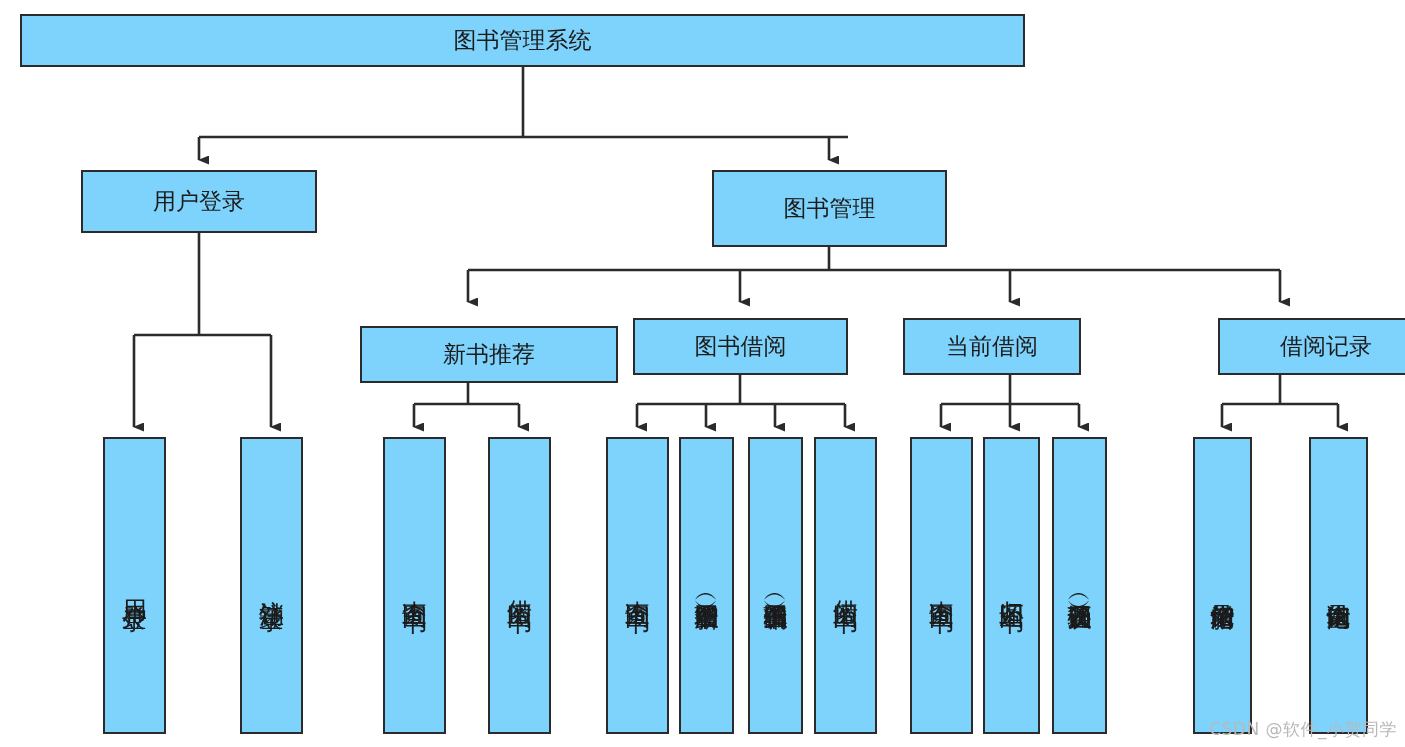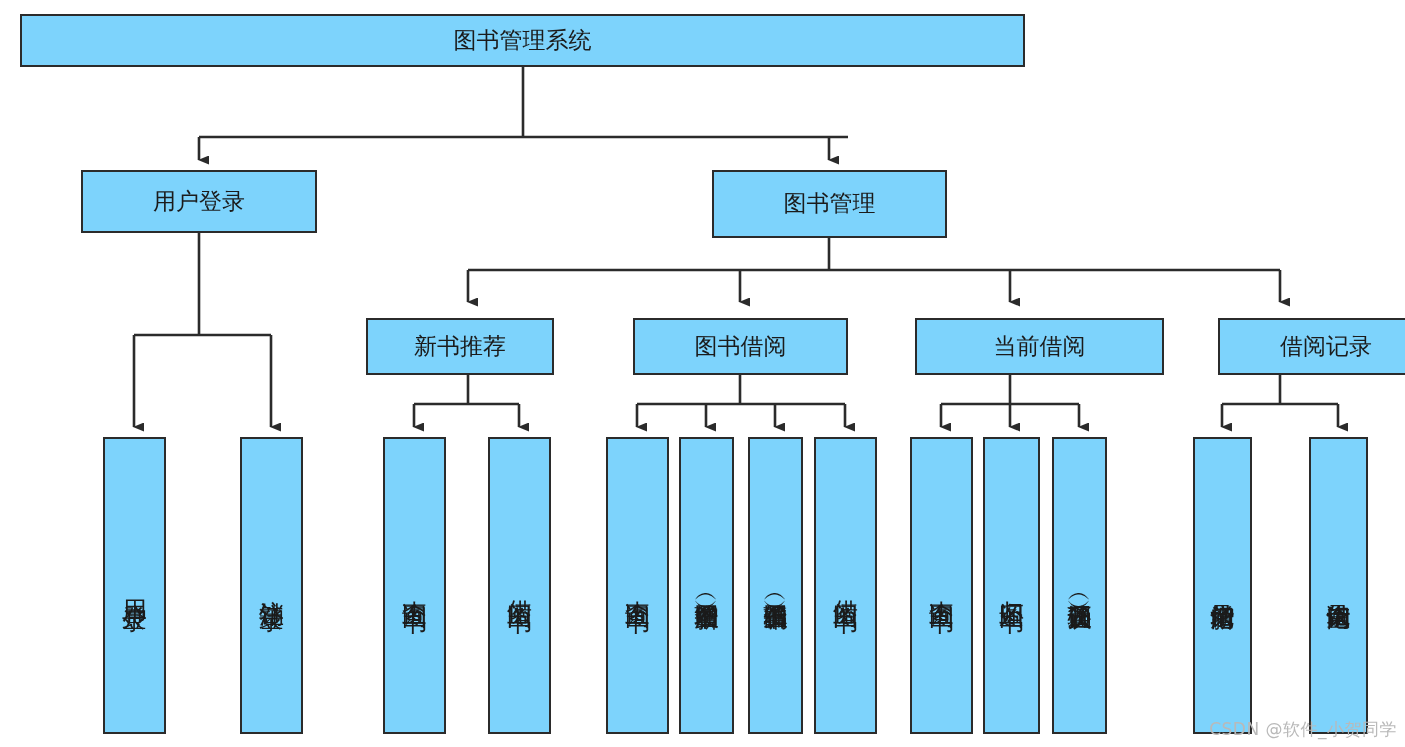--- a/index.html
+++ b/index.html
@@ -136,33 +136,33 @@
   </svg>
 
   <div class="node h root" style="left:20px; top:14px; width:1005px; height:53px;">
     <span class="node-label">图书管理系统</span>
   </div>
 
   <div class="node h" style="left:81px; top:170px; width:236px; height:63px;">
     <span class="node-label">用户登录</span>
   </div>
 
-  <div class="node h" style="left:712px; top:170px; width:235px; height:68px;">
+  <div class="node h" style="left:712px; top:170px; width:235px; height:77px;">
     <span class="node-label">图书管理</span>
   </div>
 
-  <div class="node h" style="left:360px; top:318px; width:188px; height:57px;margin-left:6px;">
+  <div class="node h" style="left:360px; top:326px; width:258px; height:57px;">
     <span class="node-label">新书推荐</span>
   </div>
 
   <div class="node h" style="left:633px; top:318px; width:215px; height:57px;">
     <span class="node-label">图书借阅</span>
   </div>
 
-  <div class="node h" style="left:903px; top:318px; width:249px; height:57px;margin-left:12px;">
+  <div class="node h" style="left:903px; top:318px; width:178px; height:57px;">
     <span class="node-label">当前借阅</span>
   </div>
 
   <div class="node h" style="left:1172px; top:318px; width:216px; height:57px;margin-left:46px;">
     <span class="node-label">借阅记录</span>
   </div>
 
   <div class="node v" style="left:103px; top:437px; width:63px; height:297px;">
     <span class="node-label">用户登录</span>
   </div>

